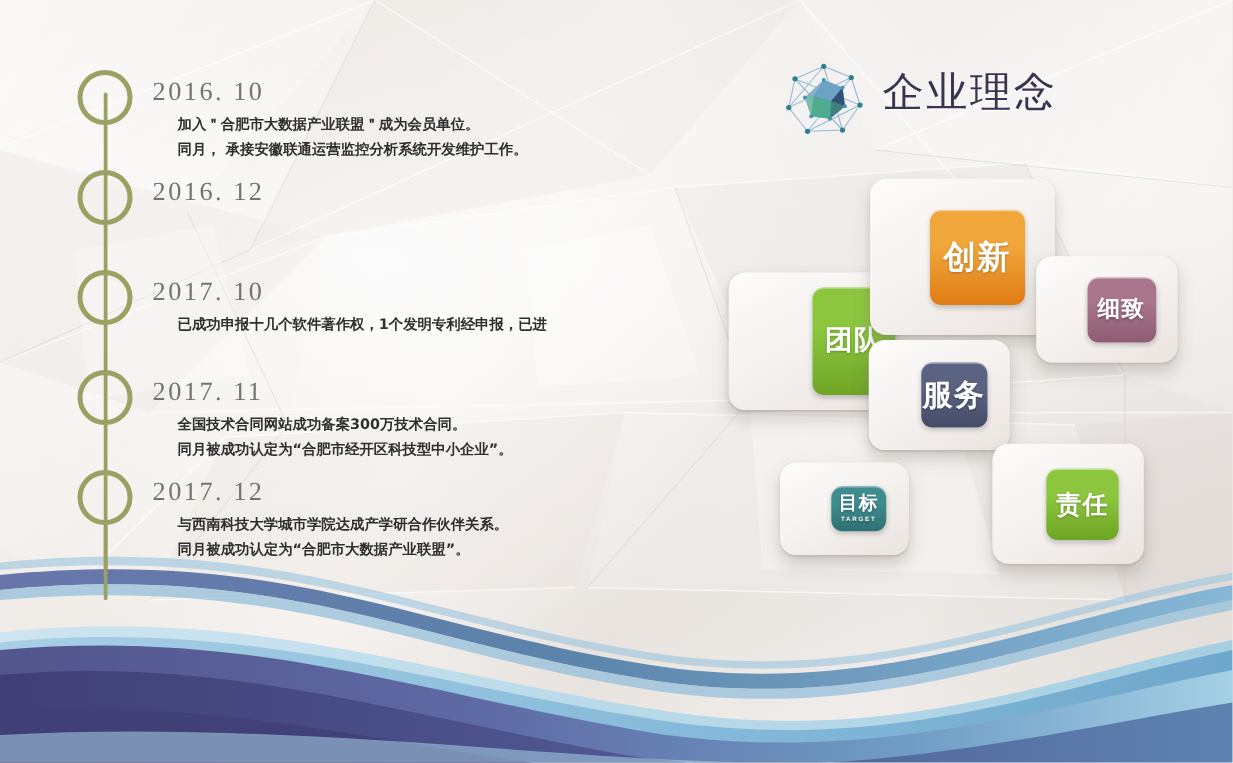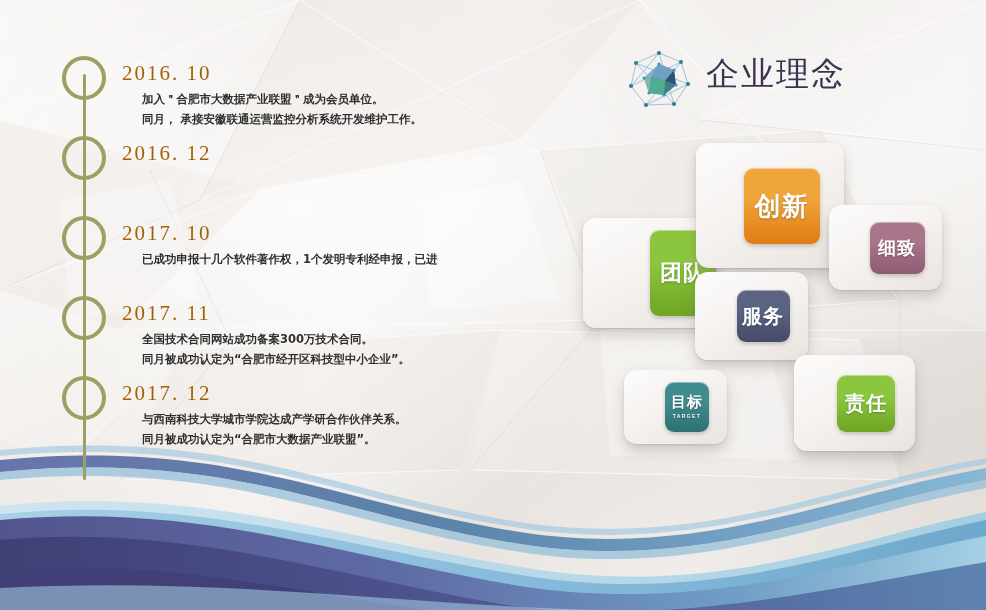--- a/index.html
+++ b/index.html
@@ -42,21 +42,21 @@
   .tl-axis-cap{position:absolute;left:21px;top:364px;width:3px;height:60px;background:#9ba063;border-radius:2px;}
 
   .tl-item{position:absolute;left:58px;width:360px;}
   .tl-item.i0{top:6px;}
   .tl-item.i1{top:86px;}
   .tl-item.i2{top:166px;}
   .tl-item.i3{top:246px;}
   .tl-item.i4{top:326px;}
   .tl-year{
     font-family:"Liberation Serif","DejaVu Serif",serif;
-    font-size:21px;color:#a16207;letter-spacing:2px;line-height:1.05;
+    font-size:21px;color:#737373;letter-spacing:2px;line-height:1.05;
     margin:0 0 5px 2px;white-space:nowrap;
   }
   .tl-lines{margin-left:22px;}
   .tl-line{font-size:11.5px;color:#2f2f2f;line-height:1.75;white-space:nowrap;
     font-family:"DejaVu Sans","Liberation Sans",sans-serif;font-weight:600;}
 
   
   .headline{position:absolute;left:624px;top:48px;width:260px;height:62px;}
   .gem{position:absolute;left:0;top:0;width:70px;height:66px;}
   .gem svg{display:block;}
@@ -278,26 +278,26 @@
     </div>
 
     <div class="card" id="card2" style="left: 829px; top: 205px; width: 90px; height: 85px;">
       <div class="tile" id="tile2" style="width: 55px; height: 52px; background: linear-gradient(rgb(168, 117, 139) 0%, rgb(168, 117, 139) 38%, rgb(141, 92, 115) 100%);">
         <div class="tile-label" id="lab2" style="font-size: 18px;">细致</div>
       </div>
     </div>
 
     <div class="card" id="card3" style="left: 695px; top: 272px; width: 90px; height: 88px;">
       <div class="tile" id="tile3" style="width: 53px; height: 52px; background: linear-gradient(rgb(91, 99, 130) 0%, rgb(91, 99, 130) 38%, rgb(69, 76, 104) 100%);">
-        <div class="tile-label" id="lab3" style="font-size: 20px;">服务</div>
+        <div class="tile-label" id="lab3" style="font-size: 24px;">服务</div>
       </div>
     </div>
 
     <div class="card" id="card4" style="left: 624px; top: 370px; width: 80px; height: 74px;">
-      <div class="tile" id="tile4" style="width: 44px; height: 50px; background: linear-gradient(rgb(63, 140, 142) 0%, rgb(63, 140, 142) 38%, rgb(47, 112, 114) 100%);">
+      <div class="tile" id="tile4" style="width: 44px; height: 36px; background: linear-gradient(rgb(63, 140, 142) 0%, rgb(63, 140, 142) 38%, rgb(47, 112, 114) 100%);">
         <div class="tile-label" id="lab4" style="font-size: 15px;">目标</div>
         <div class="tile-sub" id="sub4" style="font-size: 5px;">TARGET</div>
       </div>
     </div>
 
     <div class="card" id="card5" style="left: 794px; top: 355px; width: 98px; height: 96px;">
       <div class="tile" id="tile5" style="width: 58px; height: 57px; background: linear-gradient(rgb(140, 198, 62) 0%, rgb(140, 198, 62) 38%, rgb(110, 165, 36) 100%);">
         <div class="tile-label" id="lab5" style="font-size: 20px;">责任</div>
       </div>
     </div>

